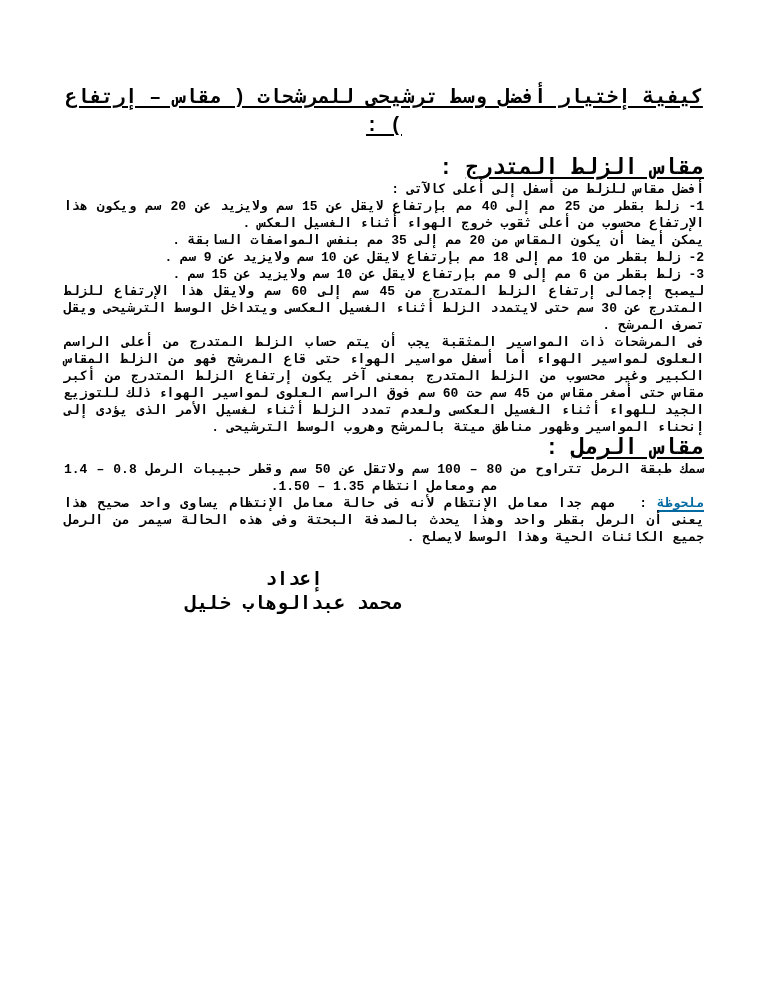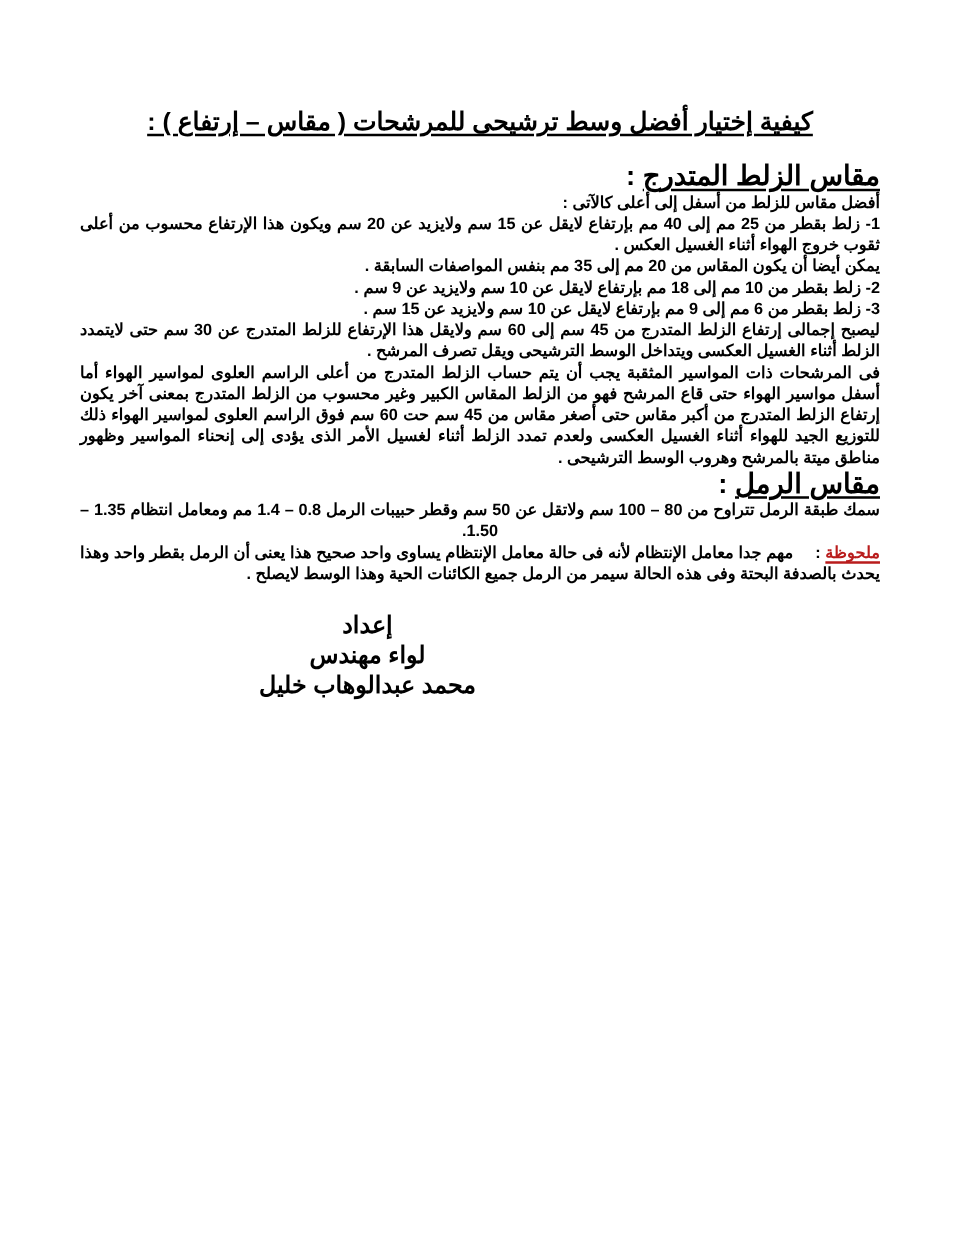--- a/index.html
+++ b/index.html
@@ -9,21 +9,21 @@
   }
   .page {
     position: relative;
     width: 768px;
     height: 740px;
     background: #ffffff;
     box-sizing: border-box;
     padding: 84px 64px 0 64px;
     direction: rtl;
     color: #000000;
-    font-family: Liberation Sans, sans-serif;
+    font-family: Liberation Mono, monospace;
     font-weight: 700;
     overflow: hidden;
   }
   h1.doc-title {
     font-size: 20px;
     line-height: 28px;
     margin: 0 0 18px 0;
     text-align: center;
     text-decoration: underline;
     text-decoration-thickness: 2px;
@@ -93,21 +93,20 @@
 
 
   <p class="body-text">ليصبح إجمالى إرتفاع الزلط المتدرج من 45 سم إلى 60 سم ولايقل هذا الإرتفاع للزلط المتدرج عن 30 سم حتى لايتمدد الزلط أثناء الغسيل العكسى ويتداخل الوسط الترشيحى ويقل تصرف المرشح .</p>
 
   <p class="body-text">فى المرشحات ذات المواسير المثقبة يجب أن يتم حساب الزلط المتدرج من أعلى الراسم العلوى لمواسير الهواء أما أسفل مواسير الهواء حتى قاع المرشح فهو من الزلط المقاس الكبير وغير محسوب من الزلط المتدرج بمعنى آخر يكون إرتفاع الزلط المتدرج من أكبر مقاس حتى أصغر مقاس من 45 سم حت 60 سم فوق الراسم العلوى لمواسير الهواء ذلك للتوزيع الجيد للهواء أثناء الغسيل العكسى ولعدم تمدد الزلط أثناء لغسيل الأمر الذى يؤدى إلى إنحناء المواسير وظهور مناطق ميتة بالمرشح وهروب الوسط الترشيحى .</p>
 
   <h2 class="section-heading"><span class="u">مقاس الرمل</span><span> :</span></h2>
 
   <p class="body-text center-last">سمك طبقة الرمل تتراوح من 80 – 100 سم ولاتقل عن 50 سم وقطر حبيبات الرمل 0.8 – 1.4 مم ومعامل انتظام 1.35 – 1.50.</p>
 
-  <p class="body-text"><span class="note-label" style="color: #b91c1c;">ملحوظة</span><span class="note-colon"> :</span> <span>مهم جدا معامل الإنتظام لأنه فى حالة معامل الإنتظام يساوى واحد صحيح هذا يعنى أن الرمل بقطر واحد وهذا يحدث بالصدفة البحتة وفى هذه الحالة سيمر من الرمل جميع الكائنات الحية وهذا الوسط لايصلح .</span></p>
+  <p class="body-text"><span class="note-label" style="color: #0369a1;">ملحوظة</span><span class="note-colon"> :</span> <span>مهم جدا معامل الإنتظام لأنه فى حالة معامل الإنتظام يساوى واحد صحيح هذا يعنى أن الرمل بقطر واحد وهذا يحدث بالصدفة البحتة وفى هذه الحالة سيمر من الرمل جميع الكائنات الحية وهذا الوسط لايصلح .</span></p>
 
   <div class="signature">
     <div>إعداد</div>
-    <div>لواء مهندس</div>
     <div>محمد عبدالوهاب خليل</div>
   </div>
 
 </div>
 
 </body></html>

